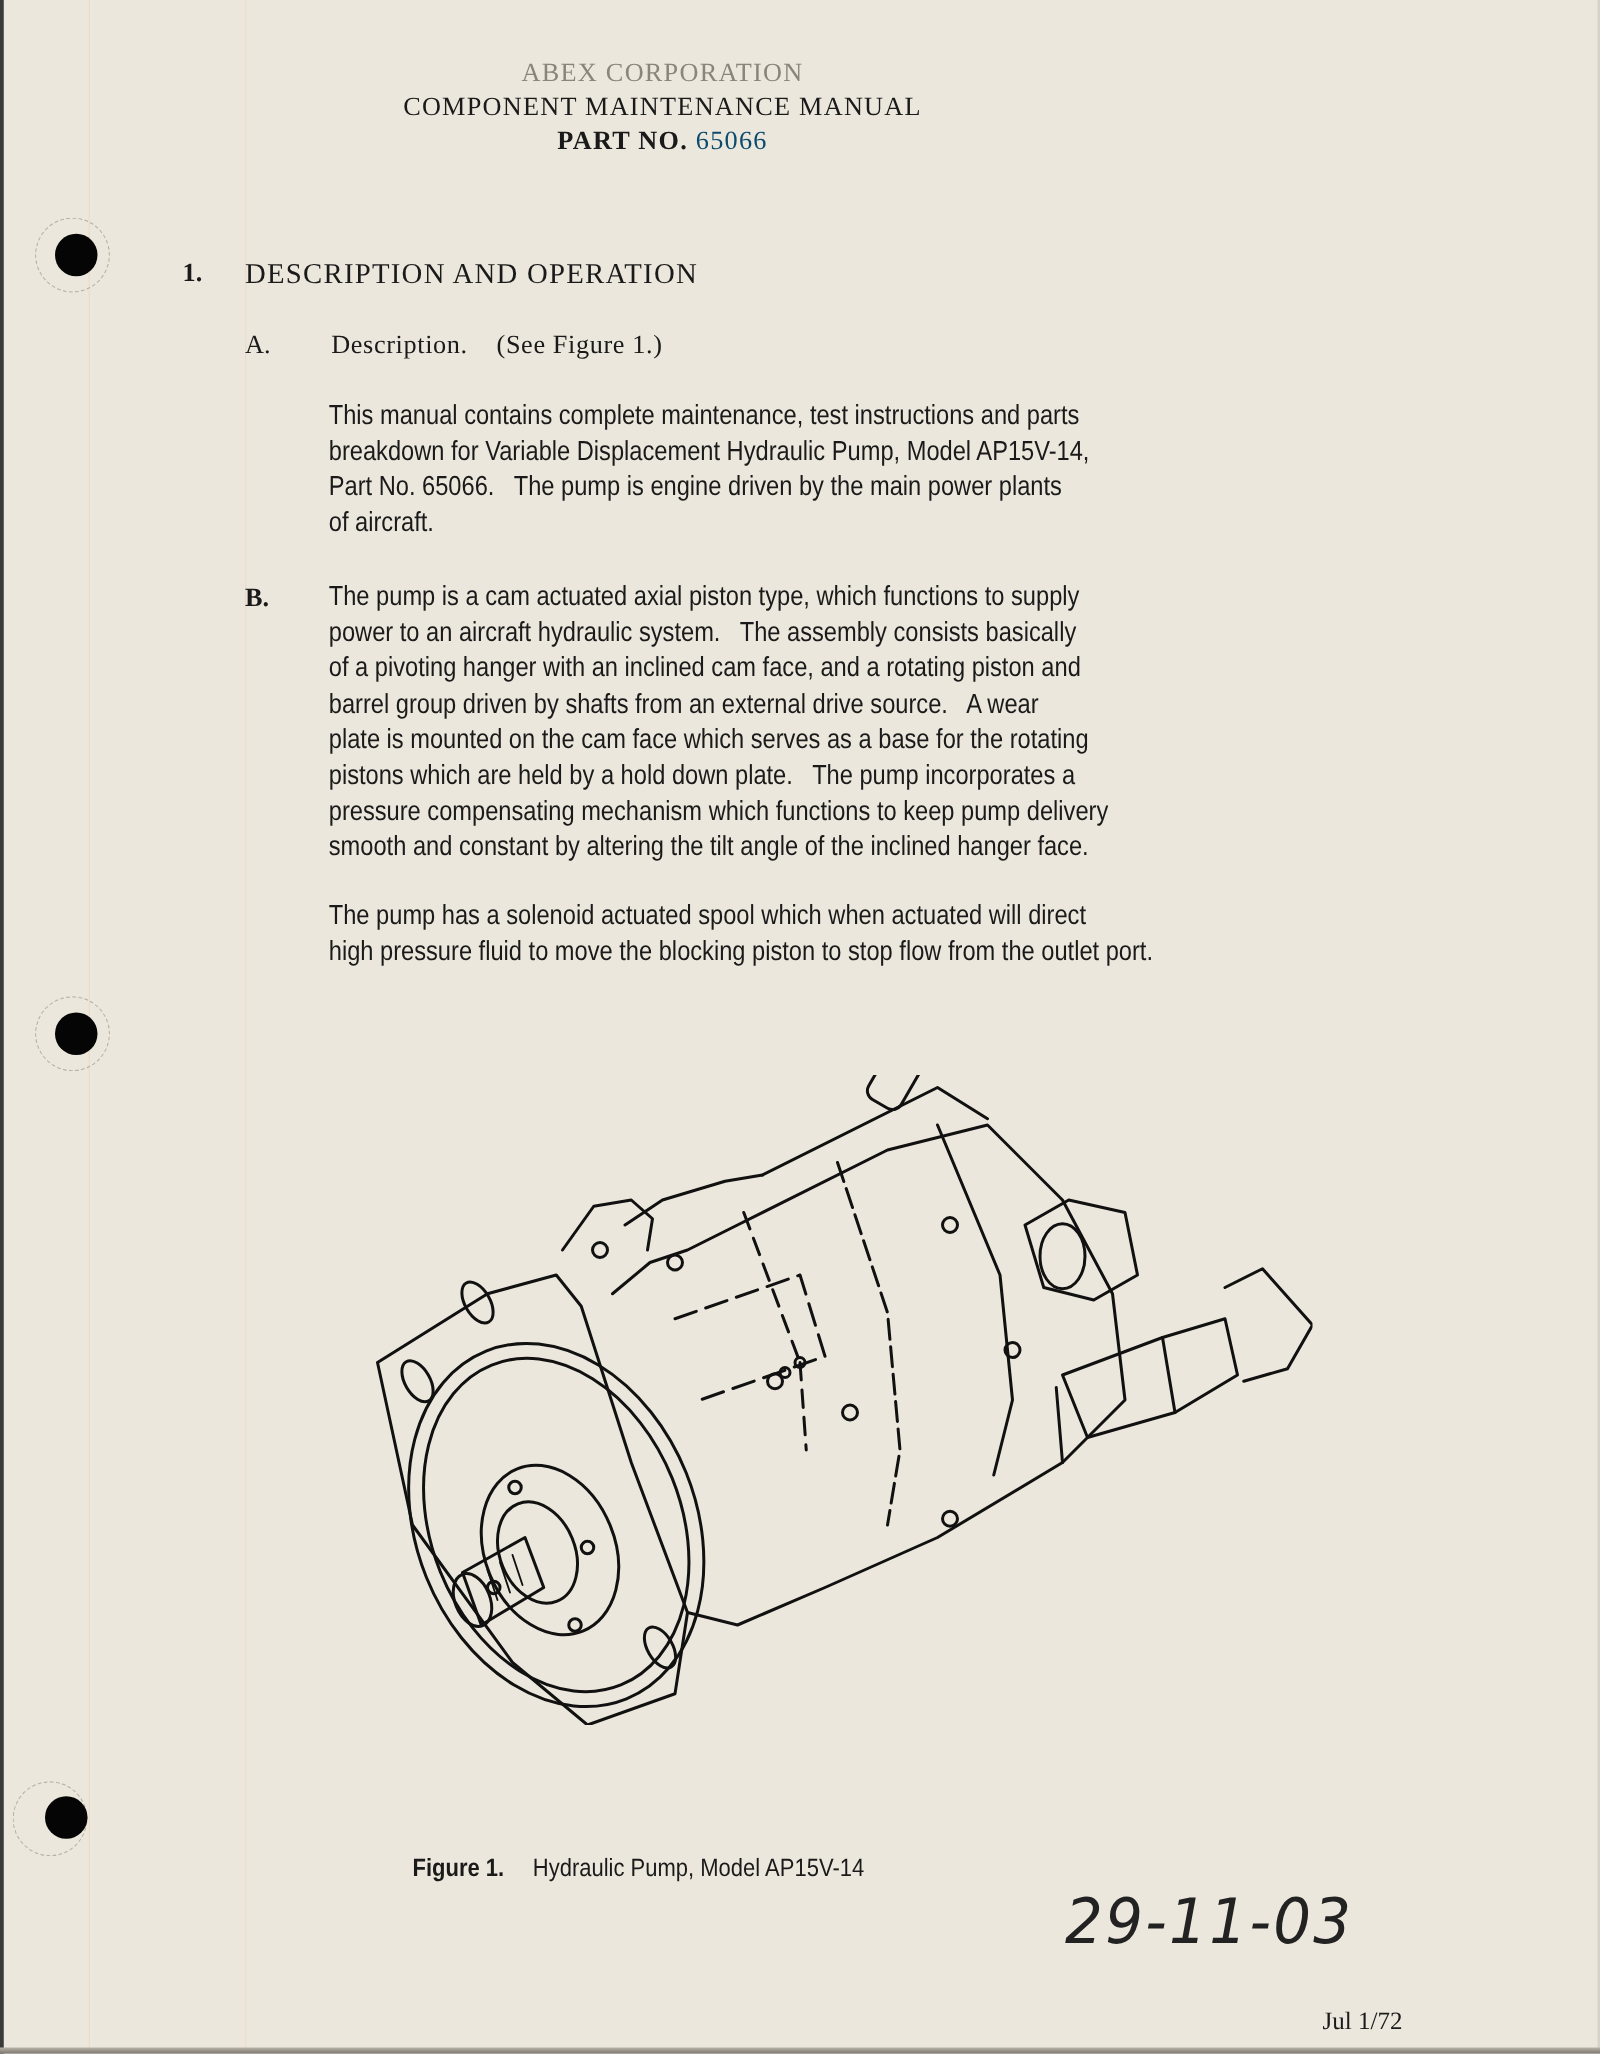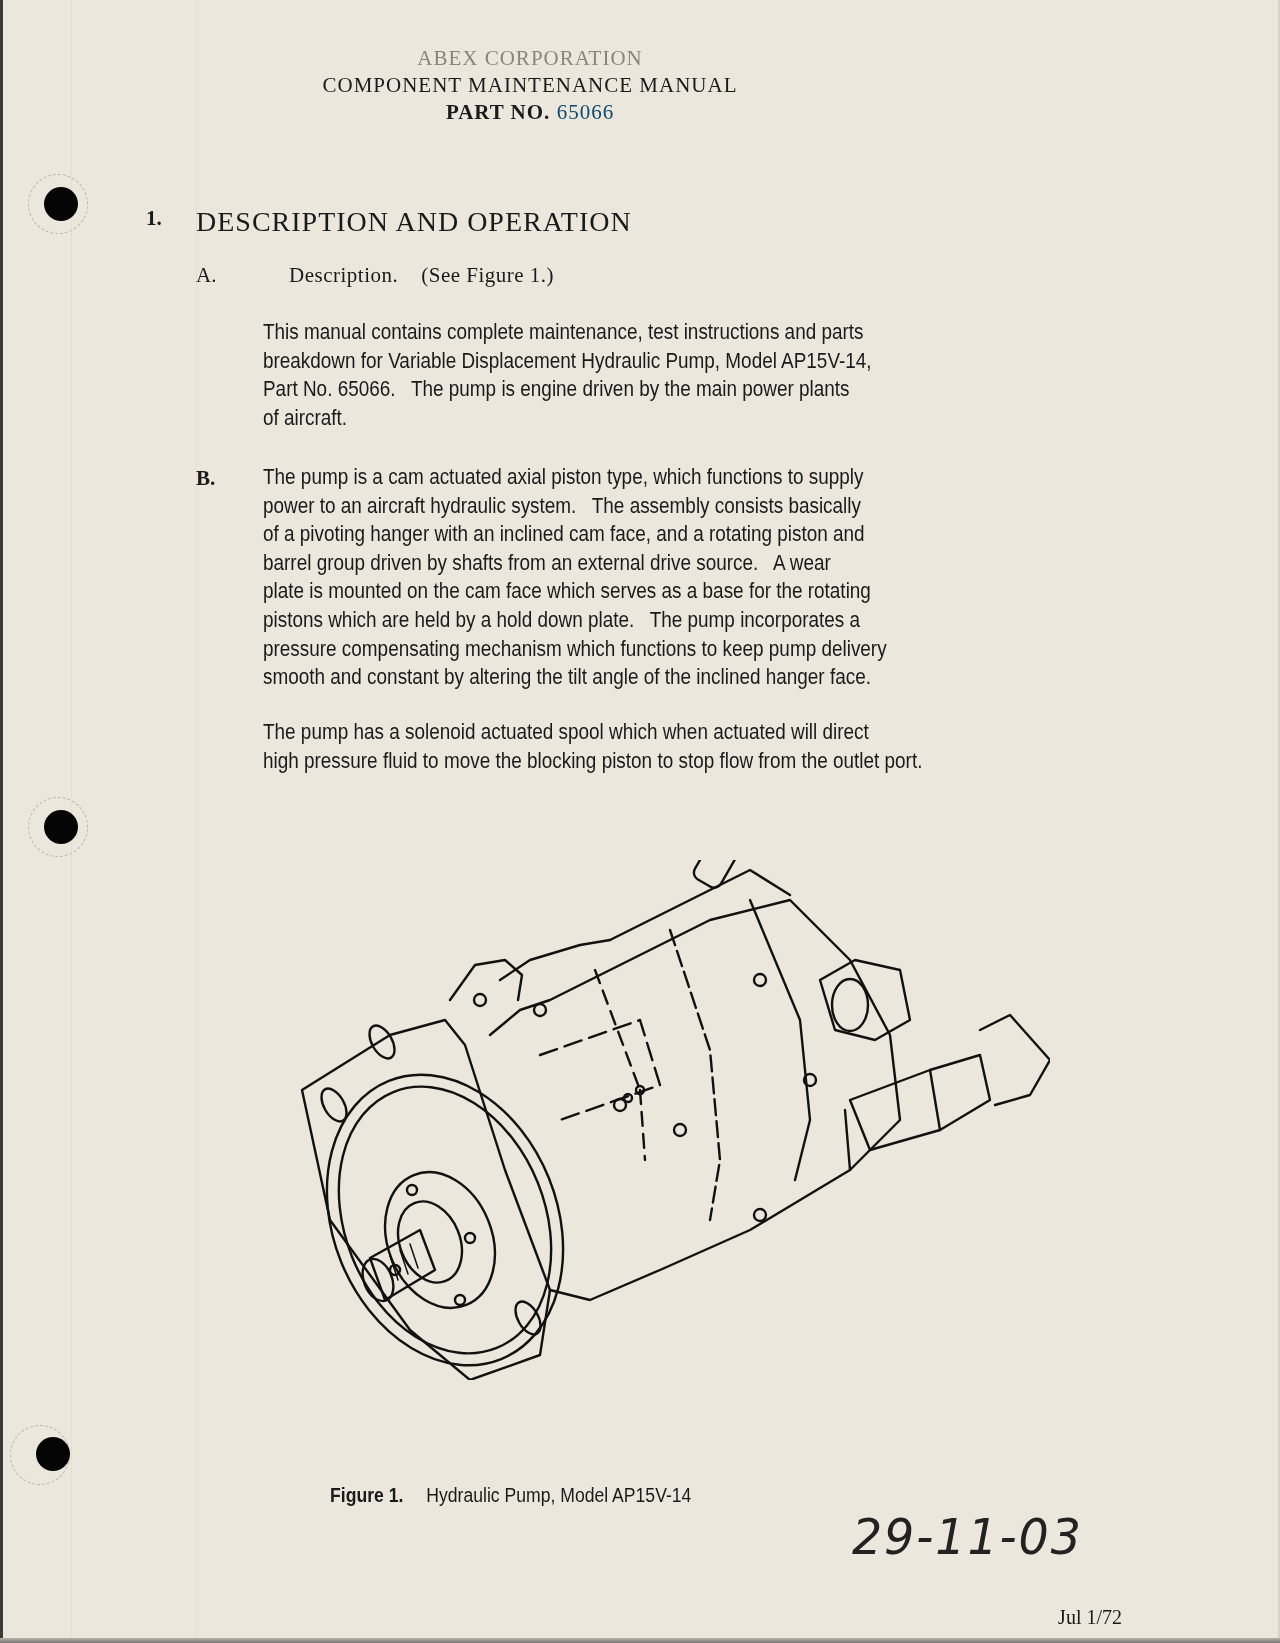--- a/index.html
+++ b/index.html
@@ -16,23 +16,23 @@
 
   .hole { position:absolute; width:34px; height:34px; border-radius:50%; background:#050505; }
   .hole-ring { position:absolute; width:58px; height:58px; border-radius:50%; border:1px dashed #b9b2a6; }
 
   .header { position:absolute; left:0; width:1060px; text-align:center; letter-spacing:1px; font-size:21px; line-height:27px; }
   .header .l0 { color:#8a857c; }
   .header .l3 { font-weight:bold; }
   .header .l3 span.pn { font-weight:normal; color:#0c4a6e; }
 
   .sec-num { position:absolute; left:146px; top:206px; font-size:21px; font-weight:bold; }
-  .sec-title { position:absolute; left:196px; top:206px; font-size:28px; letter-spacing:1px; }
+  .sec-title { position:absolute; left:196px; top:206px; font-size:23px; letter-spacing:1px; }
   .sub-a-letter { position:absolute; left:196px; top:263px; font-size:21px; }
-  .sub-a-title { position:absolute; left:265px; top:263px; font-size:21px; letter-spacing:.5px;margin-left:24px; }
+  .sub-a-title { position:absolute; left:265px; top:263px; font-size:21px; letter-spacing:.5px; }
 
   .para { position:absolute; left:263px; width:900px; font-family:Liberation Sans, sans-serif; font-size:22px; line-height:28.6px; transform-origin:left top; }
   .para p { margin:0; white-space:nowrap; transform:scaleX(.86); transform-origin:left; }
   .sub-b-letter { position:absolute; left:196px; top:466px; font-size:21px; font-weight:bold; }
 
   .figure { position:absolute; left:290px; top:860px; width:760px; height:520px; }
   .caption { position:absolute; left:330px; top:1484px; font-family:"Liberation Sans", sans-serif; font-size:20px; transform:scaleX(.88); transform-origin:left; white-space:nowrap; }
   .caption .gap { display:inline-block; width:26px; }
 
   .doc-code { position:absolute; left:852px; top:1508px; font-family:"DejaVu Sans", sans-serif; font-size:50px; font-style:italic; font-weight:200; letter-spacing:2px; color:#222; transform:scaleX(.95); transform-origin:left; white-space:nowrap; }

